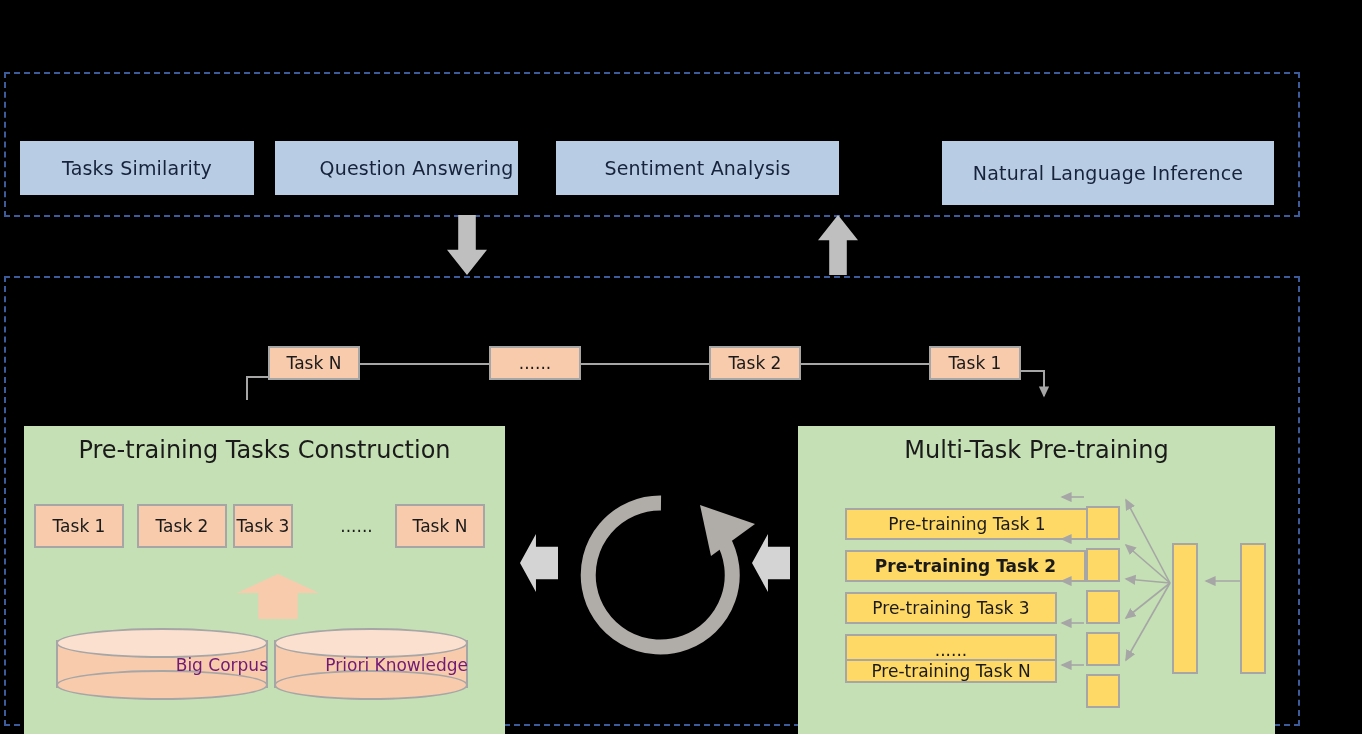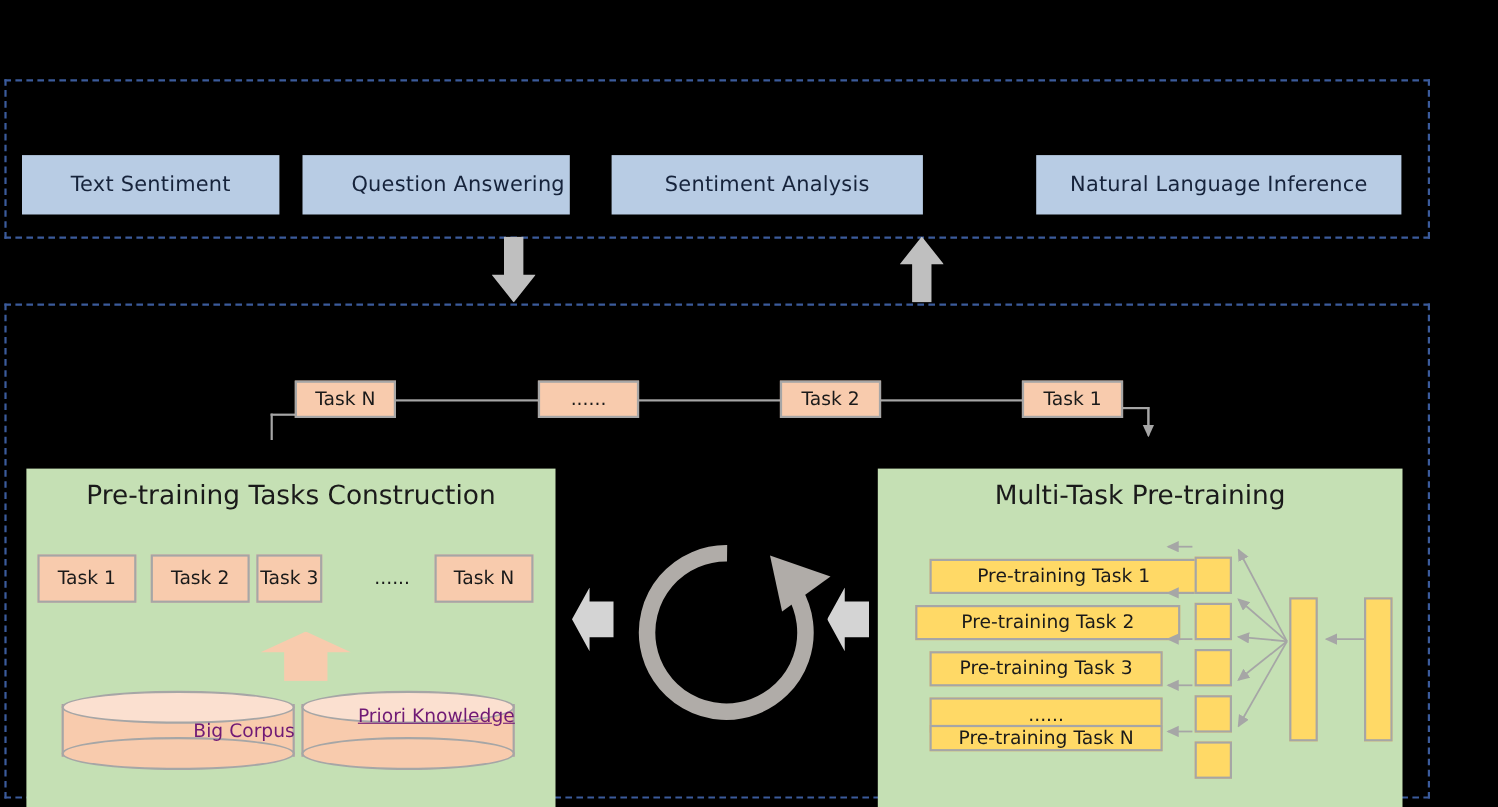--- a/index.html
+++ b/index.html
@@ -50,24 +50,24 @@
   .sq-yellow{background:#ffd966;border:2px solid #a6a6a6;}
   .bar-yellow{background:#ffd966;border:2px solid #a6a6a6;}
 
   svg.overlay{position:absolute;left:0;top:0;width:1362px;height:734px;pointer-events:none;}
 </style>
 </head>
 <body>
 
 <div class="abs dashed-box" style="left:4px;top:72px;width:1296px;height:145px;"></div>
 
-<div class="abs task-chip" style="left:20px;top:141px;width:234px;height:54px;">Text Sentiment</div>
+<div class="abs task-chip" style="left:20px;top:141px;width:234px;height:54px;">Tasks Similarity</div>
 <div class="abs task-chip" style="left:275px;top:141px;width:243px;height:54px;padding-left:40px;">Question Answering</div>
 <div class="abs task-chip" style="left:539px;top:141px;width:283px;height:54px;margin-left:17px;">Sentiment Analysis</div>
-<div class="abs task-chip" style="left:942px;top:141px;width:332px;height:54px;">Natural Language Inference</div>
+<div class="abs task-chip" style="left:942px;top:141px;width:332px;height:64px;">Natural Language Inference</div>
 
 <div class="abs blockarrow arrow-down" style="left:447px;top:215px;width:40px;height:60px;"></div>
 <div class="abs blockarrow arrow-up" style="left:818px;top:215px;width:40px;height:60px;"></div>
 
 <div class="abs dashed-box" style="left:4px;top:276px;width:1296px;height:450px;"></div>
 
 <div class="abs chain-line" style="left:246px;top:376px;width:24px;height:2px;"></div>
 <div class="abs chain-v" style="left:246px;top:376px;width:2px;height:24px;"></div>
 <div class="abs chain-line" style="left:360px;top:363px;width:132px;height:2px;"></div>
 <div class="abs chain-line" style="left:580px;top:363px;width:130px;height:2px;"></div>
@@ -95,41 +95,41 @@
     <div class="cyl-body" style="top:12px;bottom:12px;"></div>
     <div class="cyl-bot" style="height:26px;"></div>
     <div class="cyl-top" style="height:26px;"></div>
     <div class="cyl-label" style="top:27px;">Big Corpus</div>
   </div>
 
   <div class="cyl abs" style="left:250px;top:202px;width:194px;height:72px;">
     <div class="cyl-body" style="top:12px;bottom:12px;"></div>
     <div class="cyl-bot" style="height:26px;"></div>
     <div class="cyl-top" style="height:26px;"></div>
-    <div class="cyl-label" style="top:13px;text-decoration:underline;">Priori Knowledge</div>
+    <div class="cyl-label" style="top:27px;">Priori Knowledge</div>
   </div>
 </div>
 
 <svg class="overlay">
 
   <g>
     <path d="M 661 503
              A 72 72 0 1 0 722 538" fill="none" stroke="#b0aca8" stroke-width="15"></path>
     <polygon points="700,505 755,524 711,556" fill="#b0aca8"></polygon>
   </g>
 </svg>
 
 <div class="abs blockarrow arrow-left" style="left:520px;top:534px;width:38px;height:58px;"></div>
 <div class="abs blockarrow arrow-left" style="left:752px;top:534px;width:38px;height:58px;"></div>
 
 <div class="abs panel" style="left:798px;top:398px;width:477px;height:322px;">
   <div class="panel-title" style="top:10px;">Multi-Task Pre-training</div>
 
   <div class="abs chip-yellow" style="left:47px;top:82px;width:244px;height:32px;">Pre-training Task 1</div>
-  <div class="abs chip-yellow" style="left:34px;top:124px;width:241px;height:32px;">Pre-training Task 2</div>
+  <div class="abs chip-yellow" style="left:47px;top:124px;width:241px;height:32px;font-weight:bold;">Pre-training Task 2</div>
   <div class="abs chip-yellow" style="left:47px;top:166px;width:212px;height:32px;text-align:center;">Pre-training Task 3</div>
   <div class="abs chip-yellow" style="left:47px;top:208px;width:212px;height:32px;">......</div>
   <div class="abs chip-yellow" style="left:47px;top:233px;width:212px;height:24px;">Pre-training Task N</div>
 
   <div class="abs sq-yellow" style="left:288px;top:80px;width:34px;height:34px;"></div>
   <div class="abs sq-yellow" style="left:288px;top:122px;width:34px;height:34px;"></div>
   <div class="abs sq-yellow" style="left:288px;top:164px;width:34px;height:34px;"></div>
   <div class="abs sq-yellow" style="left:288px;top:206px;width:34px;height:34px;"></div>
   <div class="abs sq-yellow" style="left:288px;top:248px;width:34px;height:34px;"></div>
 

